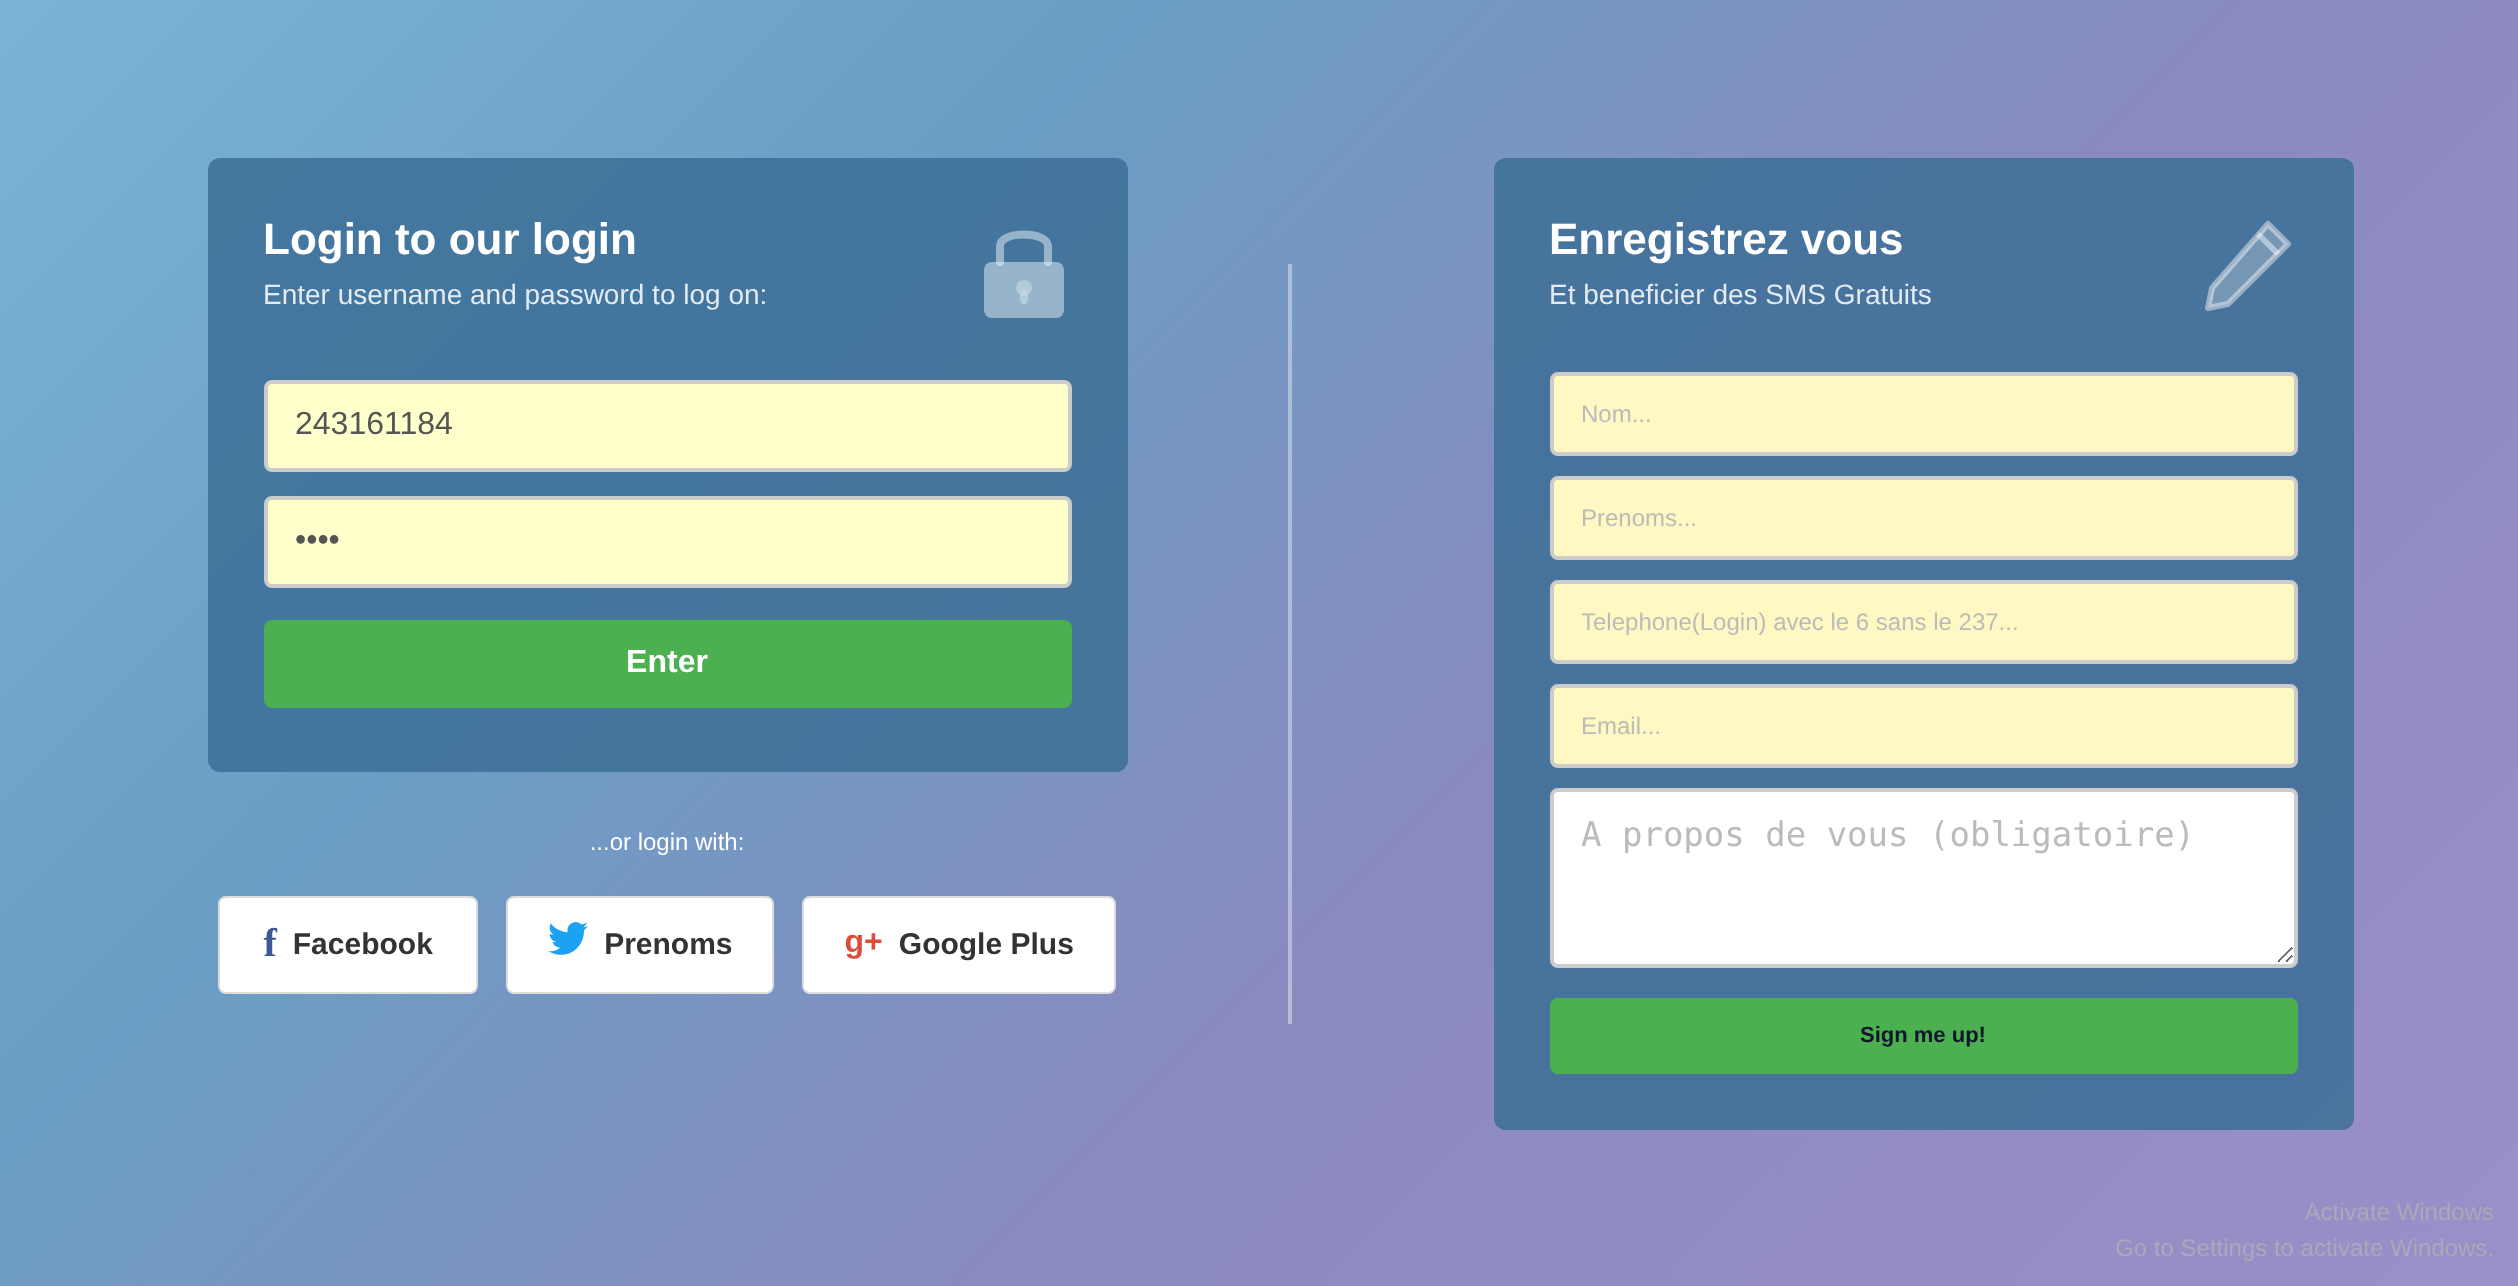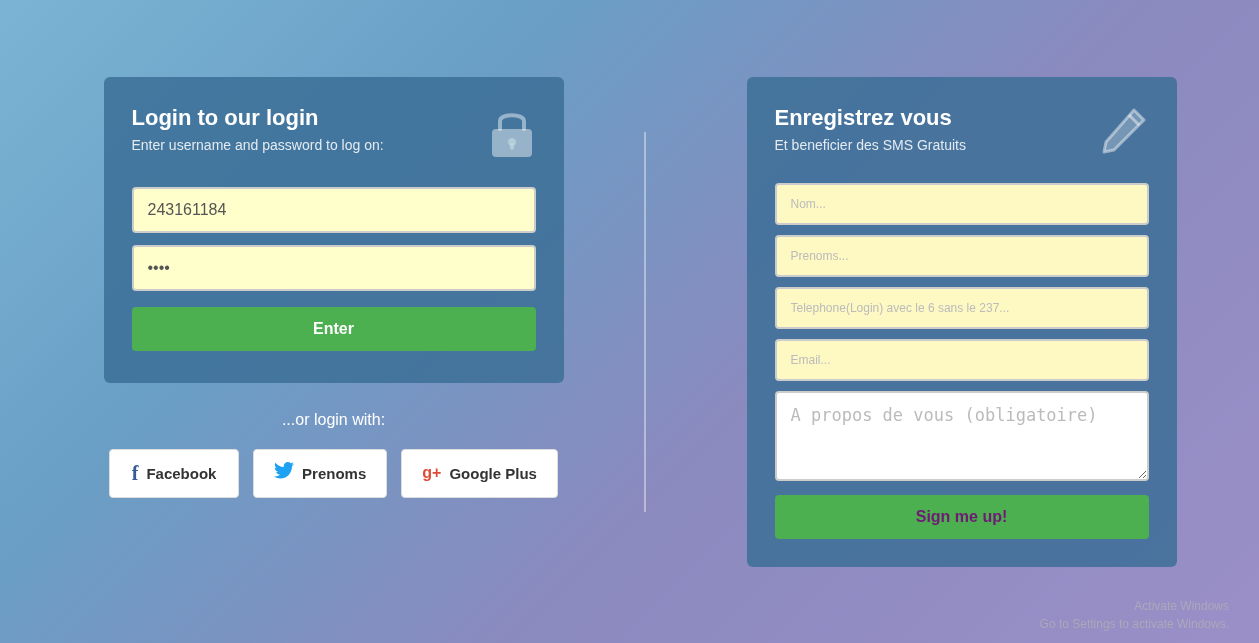--- a/index.html
+++ b/index.html
@@ -106,21 +106,21 @@
       border: none;
       border-radius: 4px;
       font-size: 16px;
       font-weight: 600;
       cursor: pointer;
       margin-top: 4px;
     }
 
     .or-text {
       color: #fff;
-      font-size: 16px;
+      font-size: 12px;
       margin: 28px 0 20px 0;
     }
 
     .social-buttons {
       display: flex;
       gap: 14px;
     }
 
     .social-btn {
       display: flex;
@@ -199,33 +199,33 @@
     }
 
     .register-textarea::placeholder {
       color: #bbb;
     }
 
     .btn-signup {
       width: 100%;
       padding: 13px;
       background: #4caf50;
-      color: #701a75;
+      color: #0f172a;
       border: none;
       border-radius: 4px;
-      font-size: 16px;
+      font-size: 11px;
       font-weight: 600;
       cursor: pointer;
     }
 
     
     .windows-watermark {
       position: absolute;
       bottom: 10px;
-      right: 30px;
+      right: 12px;
       color: rgba(180,180,180,0.7);
       font-size: 12px;
       text-align: right;
       pointer-events: none;
       line-height: 1.5;
     }
   </style>
 </head>
 <body>
 

